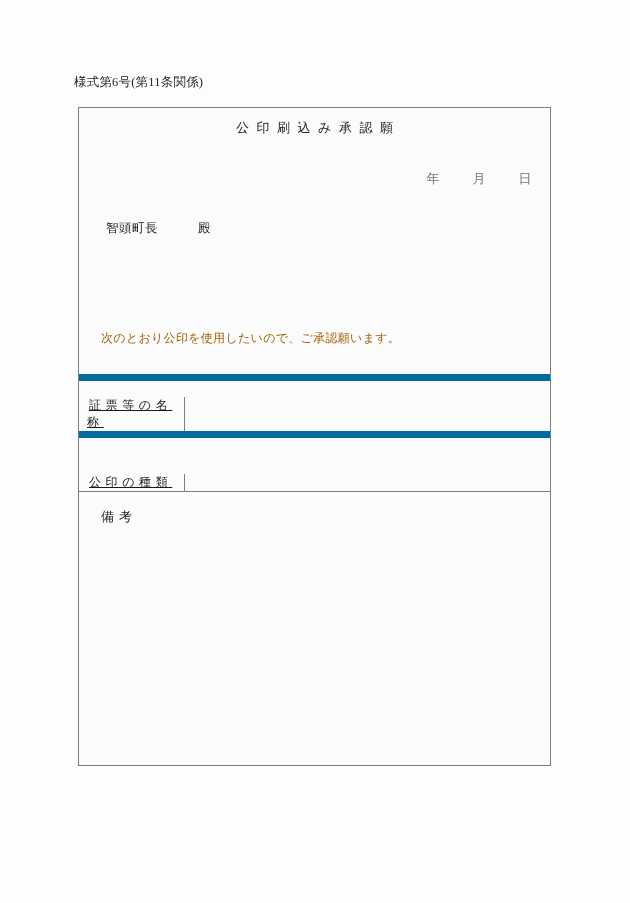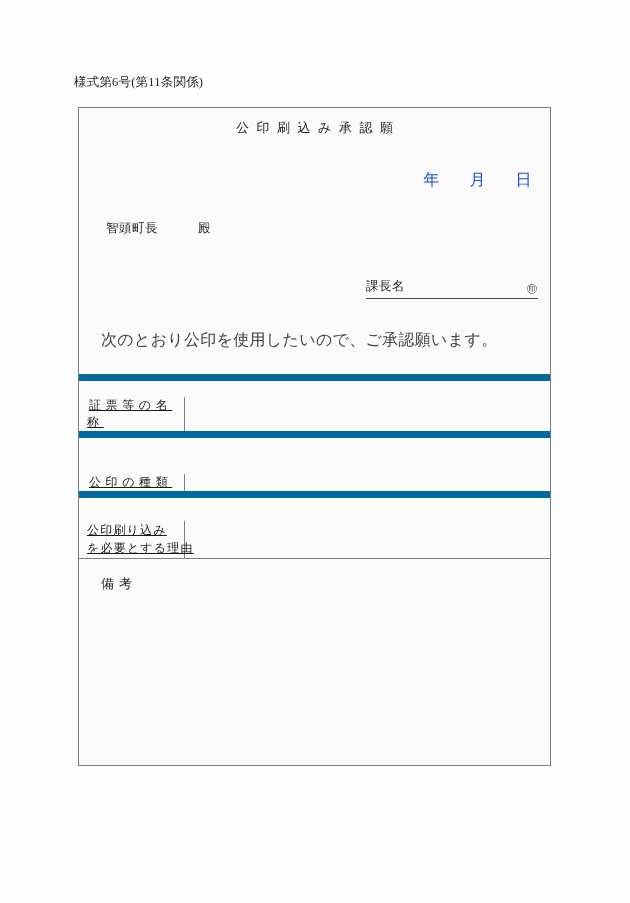--- a/index.html
+++ b/index.html
@@ -60,23 +60,23 @@
     text-align: center;
     font-size: 13px;
     letter-spacing: 7.5px;
     text-indent: 7.5px;
     color: #1a1a1a;
   }
   .date-line {
     position: absolute;
     right: 18px;
     top: 62px;
-    font-size: 16px;
+    font-size: 13px;
     letter-spacing: 0.5px;
-    color: #1d4ed8;
+    color: #737373;
   }
   .date-line .seg {
     display: inline-block;
     width: 46px;
     text-align: left;
   }
   .date-line .seg-last {
     width: auto;
   }
   .addressee {
@@ -111,23 +111,23 @@
     line-height: 11px;
     font-size: 11px;
     text-align: center;
     color: #2a2a2a;
   }
 
   .statement {
     position: absolute;
     left: 22px;
     top: 222px;
-    font-size: 16px;
+    font-size: 12px;
     letter-spacing: 0.3px;
-    color: #404040;
+    color: #a16207;
   }
 
   
   .table {
     position: absolute;
     left: 0;
     right: 0;
     top: 266px;
     bottom: 0;
   }
@@ -197,24 +197,20 @@
       <div class="doc-title">公印刷込み承認願</div>
 
       <div class="date-line">
         <span class="seg">年</span><span class="seg">月</span><span class="seg seg-last">日</span>
       </div>
 
       <div class="addressee">
         <span class="to-name">智頭町長</span><span class="to-suffix">殿</span>
       </div>
 
-      <div class="signature">
-        <span class="sig-label">課長名</span>
-        <span class="seal-mark">㊞</span>
-      </div>
 
       <div class="statement">次のとおり公印を使用したいので、ご承認願います。</div>
 
     </div>
 
     <div class="table">
 
       <div class="row r1">
         <div class="row-label">
           <span class="lbl-spaced">証票等の名称</span>
@@ -222,27 +218,20 @@
         <div class="row-value"></div>
       </div>
 
       <div class="row r2">
         <div class="row-label">
           <span class="lbl-spaced">公印の種類</span>
         </div>
         <div class="row-value"></div>
       </div>
 
-      <div class="row r3">
-        <div class="row-label">
-          <span class="lbl-line">公印刷り込み</span>
-          <span class="lbl-line">を必要とする理由</span>
-        </div>
-        <div class="row-value"></div>
-      </div>
 
 
       <div class="remarks">
         <span class="rm-label">備考</span>
         <div></div>
       </div>
 
     </div>
 
   </div>

